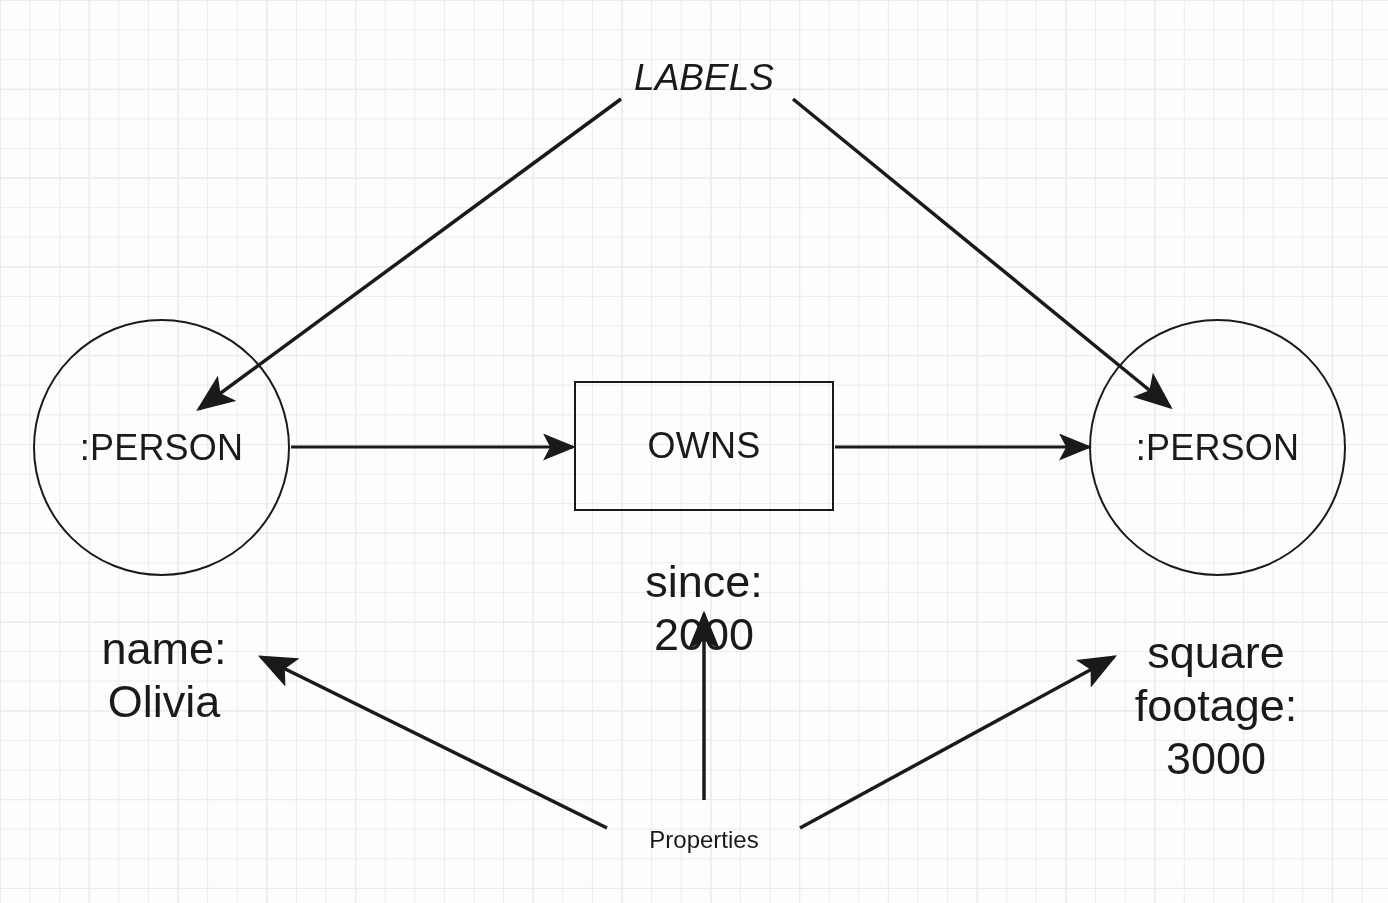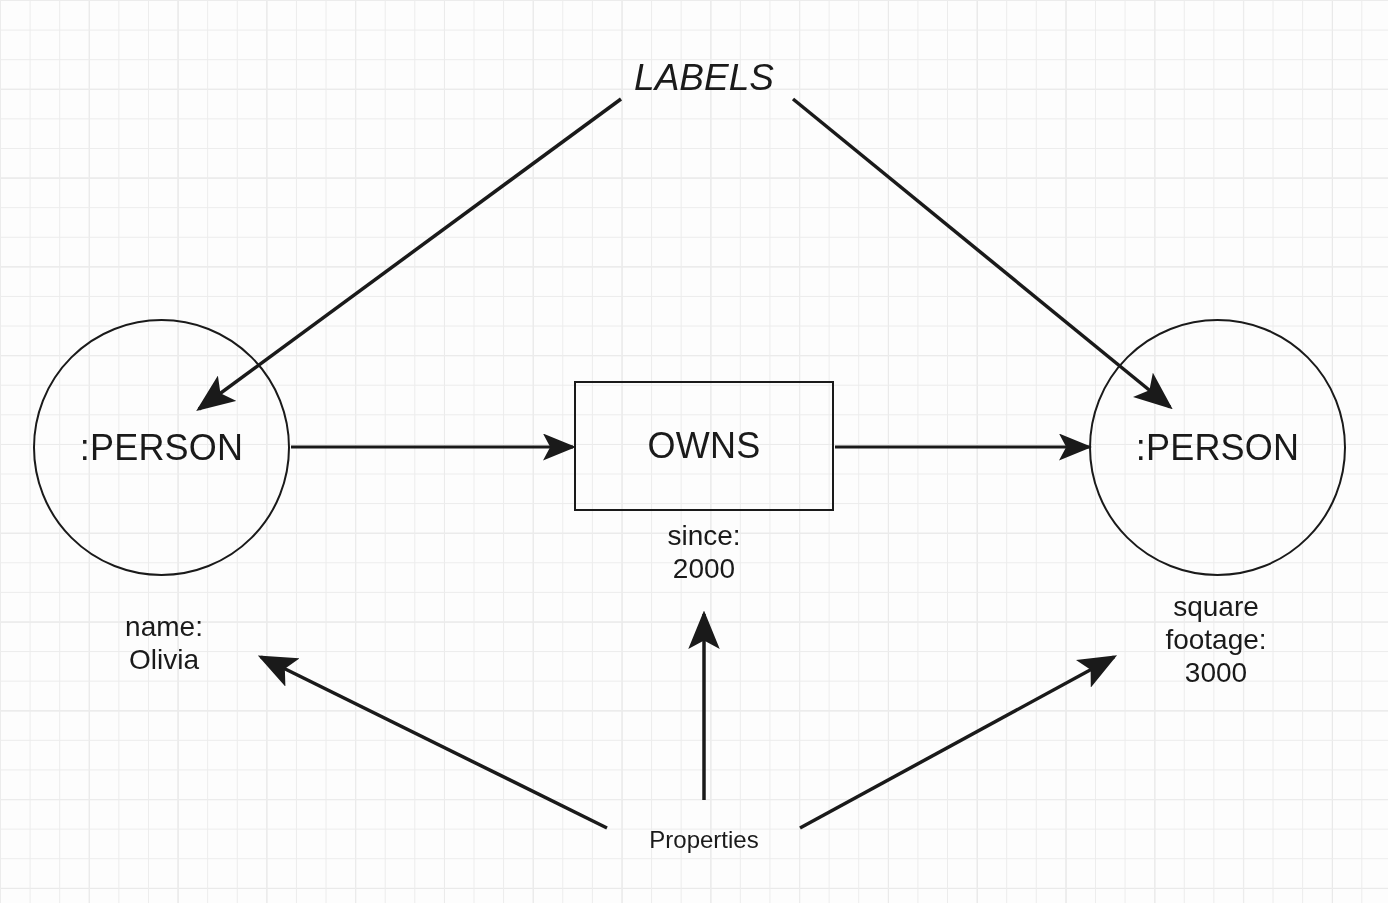--- a/index.html
+++ b/index.html
@@ -61,21 +61,22 @@
     line-height: 1.18;
     text-align: center;
     white-space: pre-line;
     transform: translateX(-50%);
   }
   .t-title {
     font-size: 37px;
     font-style: italic;
   }
   .t-prop {
-    font-size: 28px;
+    font-size: 45px;
+    margin-top: 36px;
   }
   .t-bottom {
     font-size: 24px;
   }
 </style>
 </head>
 <body>
 
 <div id="canvas">
 
@@ -108,21 +109,21 @@
   <div class="node-shape" style="left:574px; top:381px; width:260px; height:130px;">
     <span class="node-label">OWNS</span>
   </div>
 
   <div class="node-shape node-circle" style="left:1089px; top:319px; width:257px; height:257px;">
     <span class="node-label">:PERSON</span>
   </div>
 
   <div class="free-text t-title" style="left:704px; top:56px;">LABELS</div>
 
-  <div class="free-text t-prop" style="left:164px; top:610px;">name:
+  <div class="free-text t-prop" style="left:164px; top:586px;">name:
 Olivia</div>
 
   <div class="free-text t-prop" style="left:704px; top:519px;">since:
 2000</div>
 
   <div class="free-text t-prop" style="left:1216px; top:590px;">square
 footage:
 3000</div>
 
   <div class="free-text t-bottom" style="left:704px; top:826px;">Properties</div>

